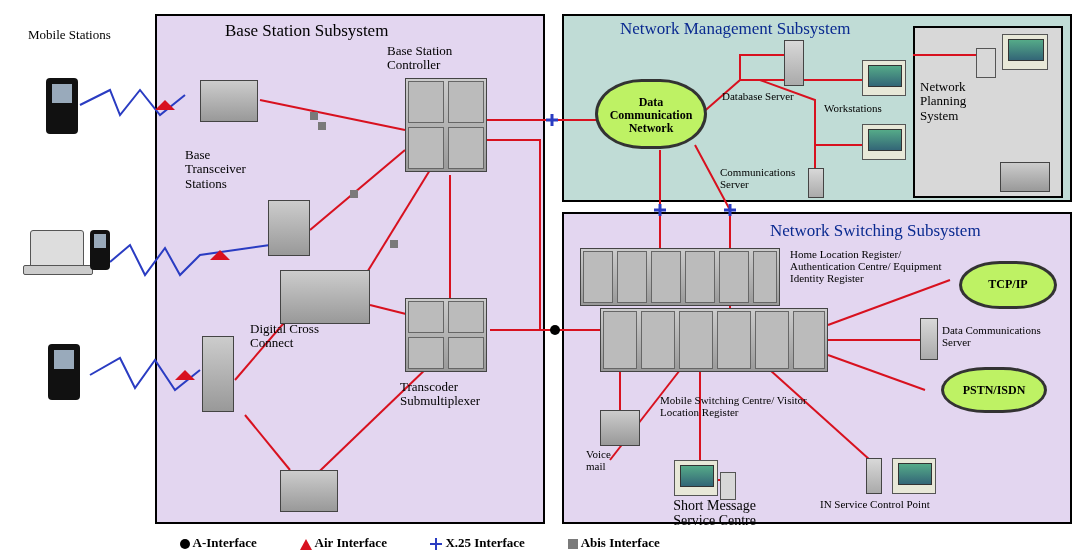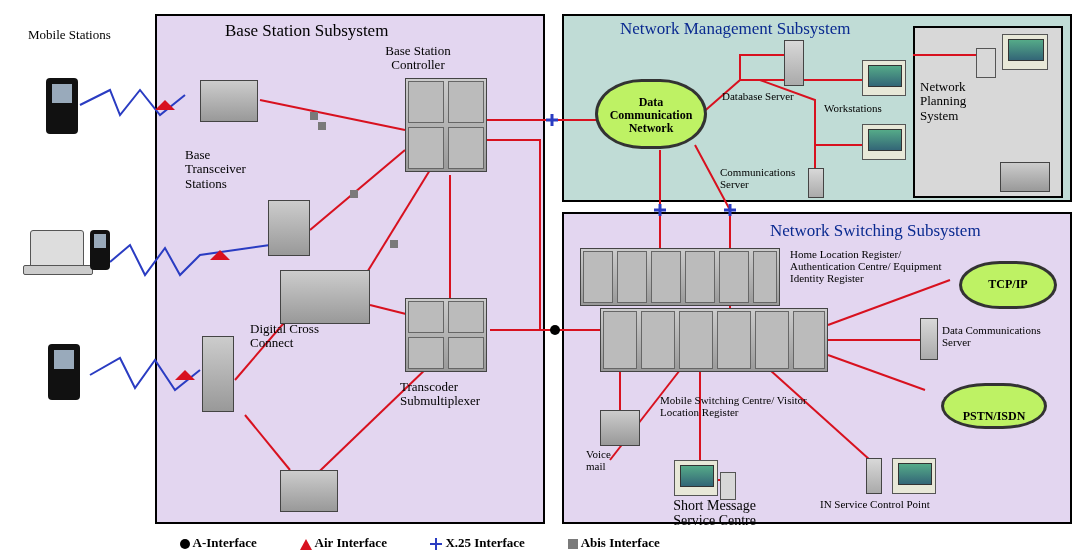--- a/index.html
+++ b/index.html
@@ -108,21 +108,21 @@
   <path class="red" d="M680 370 L610 460"></path>
 </svg>
 
 <div class="label" style="left:28px;top:28px">Mobile Stations</div>
 <div class="equip phone" style="left:46px;top:78px;width:32px;height:56px"></div>
 <div class="equip laptop" style="left:30px;top:230px;width:54px;height:40px"></div>
 <div class="equip phone" style="left:90px;top:230px;width:20px;height:40px"></div>
 <div class="equip phone" style="left:48px;top:344px;width:32px;height:56px"></div>
 
 <div class="label" style="left:225px;top:22px;font-size:17px">Base Station Subsystem</div>
-<div class="label multi" style="left:368px;top:44px;width:100px;text-align:center">Base Station Controller</div>
+<div class="label multi" style="left:387px;top:44px;width:100px;">Base Station Controller</div>
 <div class="label multi" style="left:185px;top:148px;width:80px">Base Transceiver Stations</div>
 <div class="label multi" style="left:250px;top:322px;width:90px">Digital Cross Connect</div>
 <div class="label multi" style="left:400px;top:380px;width:110px">Transcoder Submultiplexer</div>
 
 <div class="equip rack" style="left:200px;top:80px;width:58px;height:42px"></div>
 <div class="equip rack" style="left:268px;top:200px;width:42px;height:56px"></div>
 <div class="equip rack" style="left:405px;top:78px;width:82px;height:94px">
   <div class="panel" style="left:2px;top:2px;width:36px;height:42px"></div>
       <div class="panel" style="left:42px;top:2px;width:36px;height:42px"></div>
   <div class="panel" style="left:2px;top:48px;width:36px;height:42px"></div>
@@ -170,21 +170,21 @@
   <div class="panel" style="left:78px;top:2px;width:34px;height:58px"></div>
       <div class="panel" style="left:116px;top:2px;width:34px;height:58px"></div>
   <div class="panel" style="left:154px;top:2px;width:34px;height:58px"></div>
       <div class="panel" style="left:192px;top:2px;width:32px;height:58px"></div>
 </div>
 <div class="cloud" style="left:960px;top:262px;width:96px;height:46px;padding-top:14px">
       <span>TCP/IP</span>
     </div>
 <div class="equip server-tower" style="left:920px;top:318px;width:18px;height:42px"></div>
 <div class="label multi" style="left:942px;top:324px;width:130px;font-size:11px">Data Communications Server</div>
-<div class="cloud" style="left:942px;top:384px;width:104px;height:44px;padding-top:24px">
+<div class="cloud" style="left:942px;top:368px;width:104px;height:44px;padding-top:14px">
       <span>PSTN/ISDN</span>
     </div>
 <div class="label multi" style="left:660px;top:394px;width:160px;font-size:11px">Mobile Switching Centre/ Visitor Location Register</div>
 <div class="equip rack" style="left:600px;top:410px;width:40px;height:36px"></div>
 <div class="label multi" style="left:586px;top:448px;width:40px;font-size:11px">Voice mail</div>
 <div class="equip crt" style="left:674px;top:460px;width:44px;height:36px"></div>
 <div class="equip tower-pc" style="left:720px;top:472px;width:16px;height:28px"></div>
 <div class="label multi" style="left:656px;top:498px;width:100px;font-size:14px;text-align:right">Short Message Service Centre</div>
 <div class="equip server-tower" style="left:866px;top:458px;width:16px;height:36px"></div>
 <div class="equip crt" style="left:892px;top:458px;width:44px;height:36px"></div>

